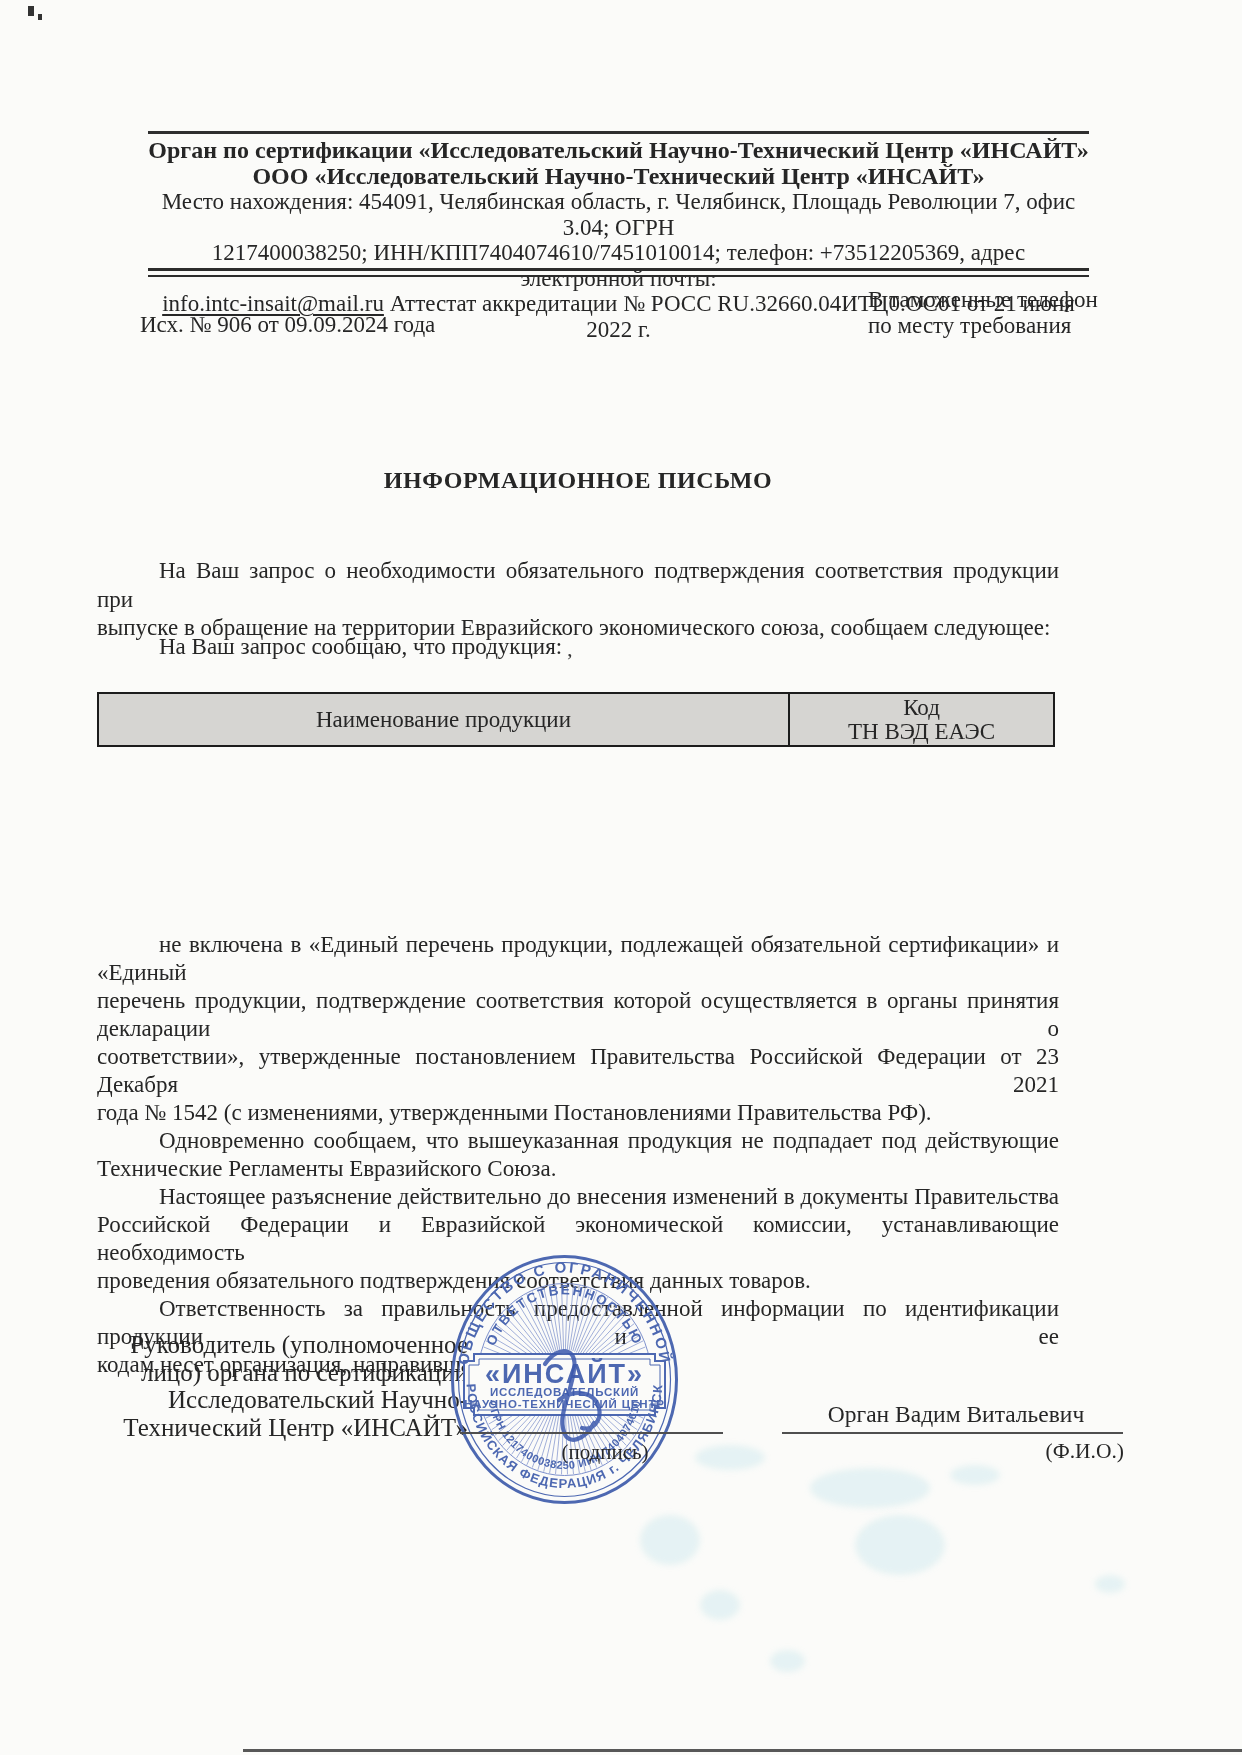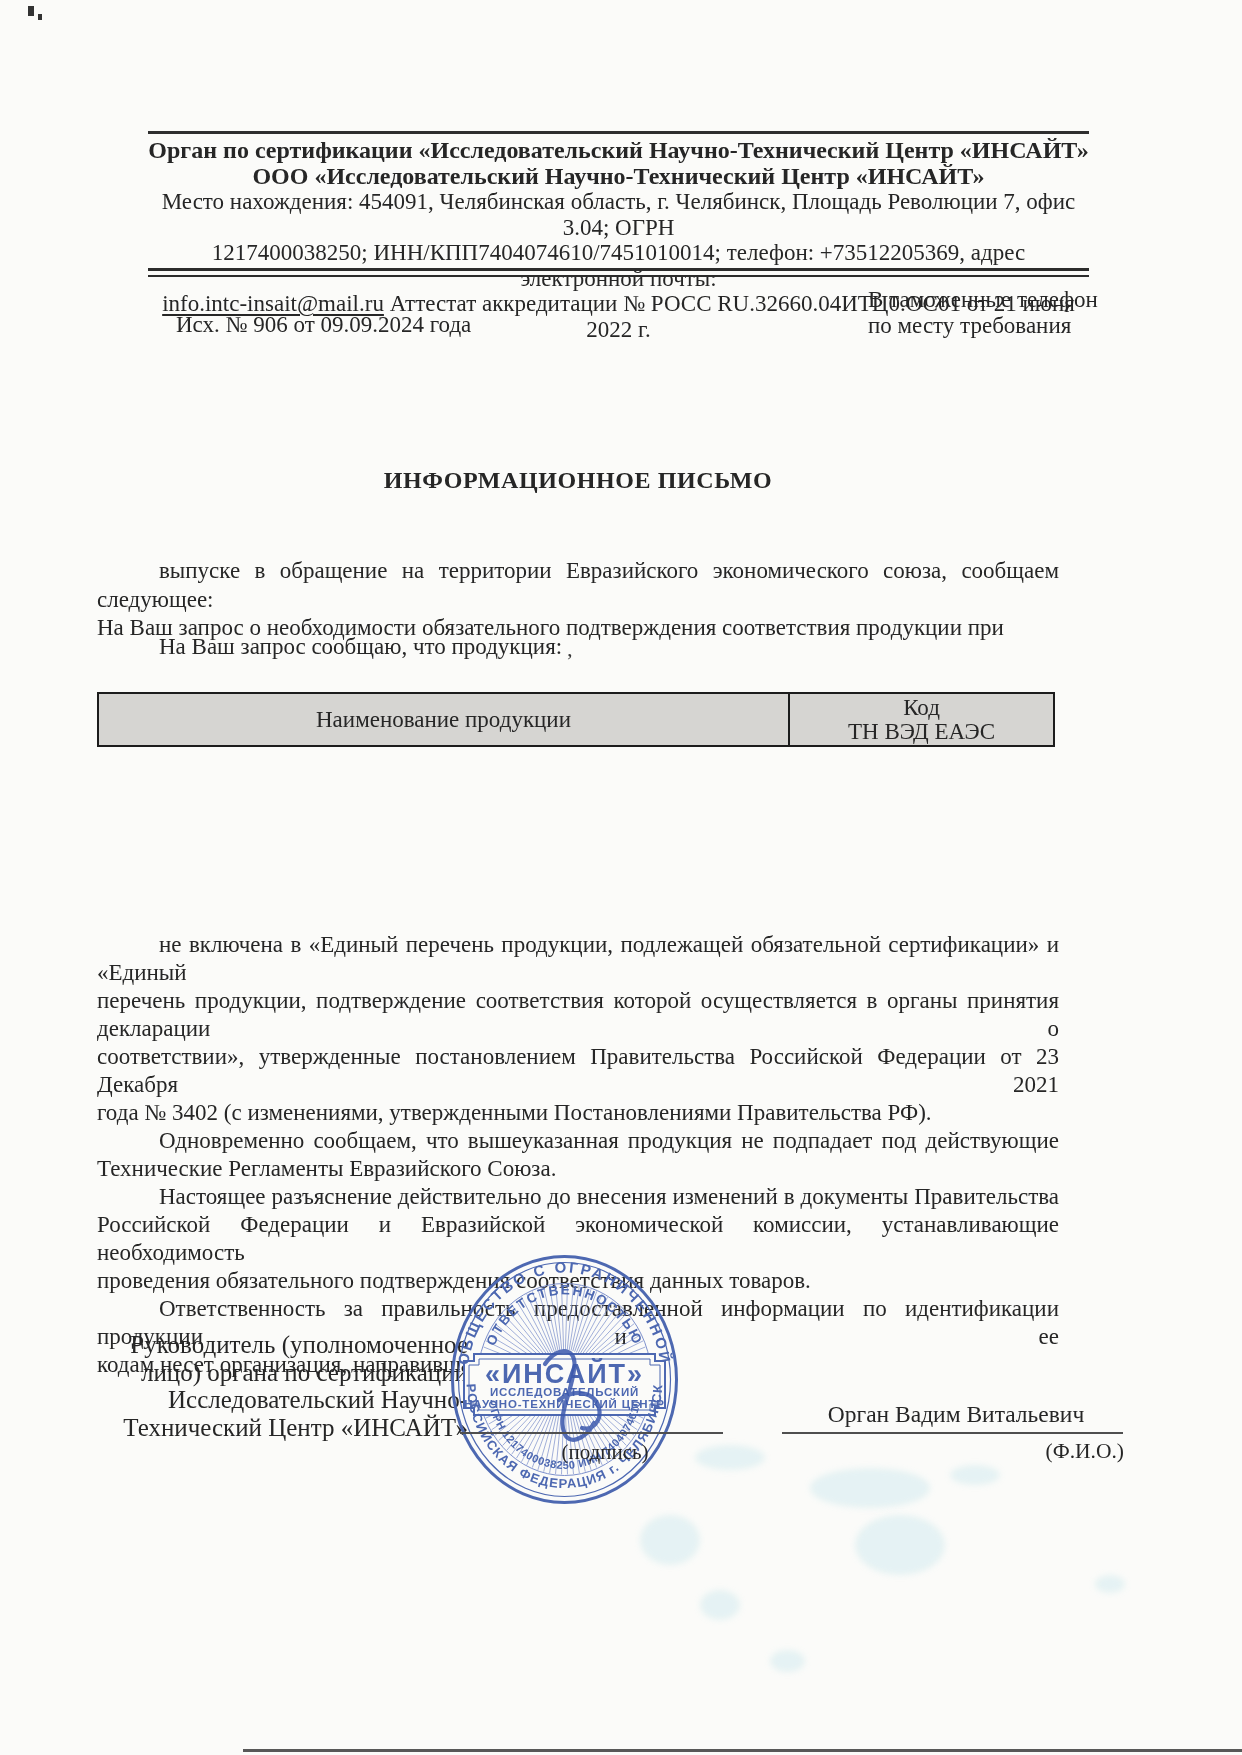--- a/index.html
+++ b/index.html
@@ -18,21 +18,21 @@
   .top-rule { left:148px; top:131px; width:941px; height:3px; background:#2f2f2f; }
   .letterhead { left:148px; top:137px; width:941px; text-align:center; line-height:25.5px; }
   .lh-bold { font-weight:bold; font-size:24px; line-height:26px; }
   .lh-addr { font-size:23px; }
   .lh-email { text-decoration:underline; text-underline-offset:3px; }
   .double-rule { left:148px; top:268px; width:941px; height:4px;
                  border-top:3.5px solid #2c2c2c; border-bottom:2px solid #2c2c2c; }
 
   
   .recipient { left:868px; top:287px; font-size:23px; line-height:26px; }
-  .ref-line  { left:140px; top:312px; font-size:23px;margin-left:36px; }
+  .ref-line  { left:140px; top:312px; font-size:23px; }
 
   
   .doc-title { left:97px; top:467px; width:962px; text-align:center;
                font-weight:bold; font-size:24px; letter-spacing:.6px; }
 
   
   .para { width:962px; font-size:23px; }
   .intro { left:97px; top:557px; line-height:28.5px; }
   .request { left:97px; top:634px; text-indent:62px; }
   .body-block { left:97px; top:931px; line-height:28px; }
@@ -95,22 +95,22 @@
 
   <div class="abs recipient">
     <div>В таможенные телефон</div>
     <div>по месту требования</div>
   </div>
   <div class="abs ref-line">Исх. № 906 от 09.09.2024 года</div>
 
   <div class="abs doc-title">ИНФОРМАЦИОННОЕ ПИСЬМО</div>
 
   <div class="abs para intro just indent-first">
+      <div class="tline">На Ваш запрос о необходимости обязательного подтверждения соответствия продукции при</div>
       <div class="tline">выпуске в обращение на территории Евразийского экономического союза, сообщаем следующее:</div>
-      <div class="tline">На Ваш запрос о необходимости обязательного подтверждения соответствия продукции при</div>
     </div>
   <div class="abs para request">На Ваш запрос сообщаю, что продукция:</div>
   <div class="abs artifact-comma">’</div>
 
   <table class="abs prod-table">
     <tbody>
       <tr>
         <td class="hdr c1">Наименование продукции</td>
         <td class="hdr">
           <div>Код</div>
@@ -118,21 +118,21 @@
         </td>
       </tr>
     </tbody>
   </table>
 
   <div class="abs para body-block">
     <div class="just indent-first">
         <div class="tline">не включена в «Единый перечень продукции, подлежащей обязательной сертификации» и «Единый</div>
         <div class="tline">перечень продукции, подтверждение соответствия которой осуществляется в органы принятия декларации о</div>
         <div class="tline">соответствии», утвержденные постановлением Правительства Российской Федерации от 23 Декабря 2021</div>
-        <div class="tline">года № 3402 (с изменениями, утвержденными Постановлениями Правительства РФ).</div>
+        <div class="tline">года № 1542 (с изменениями, утвержденными Постановлениями Правительства РФ).</div>
       </div>
     <div class="just indent-first">
         <div class="tline">Одновременно сообщаем, что вышеуказанная продукция не подпадает под действующие</div>
         <div class="tline">Технические Регламенты Евразийского Союза.</div>
       </div>
     <div class="just indent-first">
         <div class="tline">Настоящее разъяснение действительно до внесения изменений в документы Правительства</div>
         <div class="tline">Российской Федерации и Евразийской экономической комиссии, устанавливающие необходимость</div>
         <div class="tline">проведения обязательного подтверждения соответствия данных товаров.</div>
       </div>

